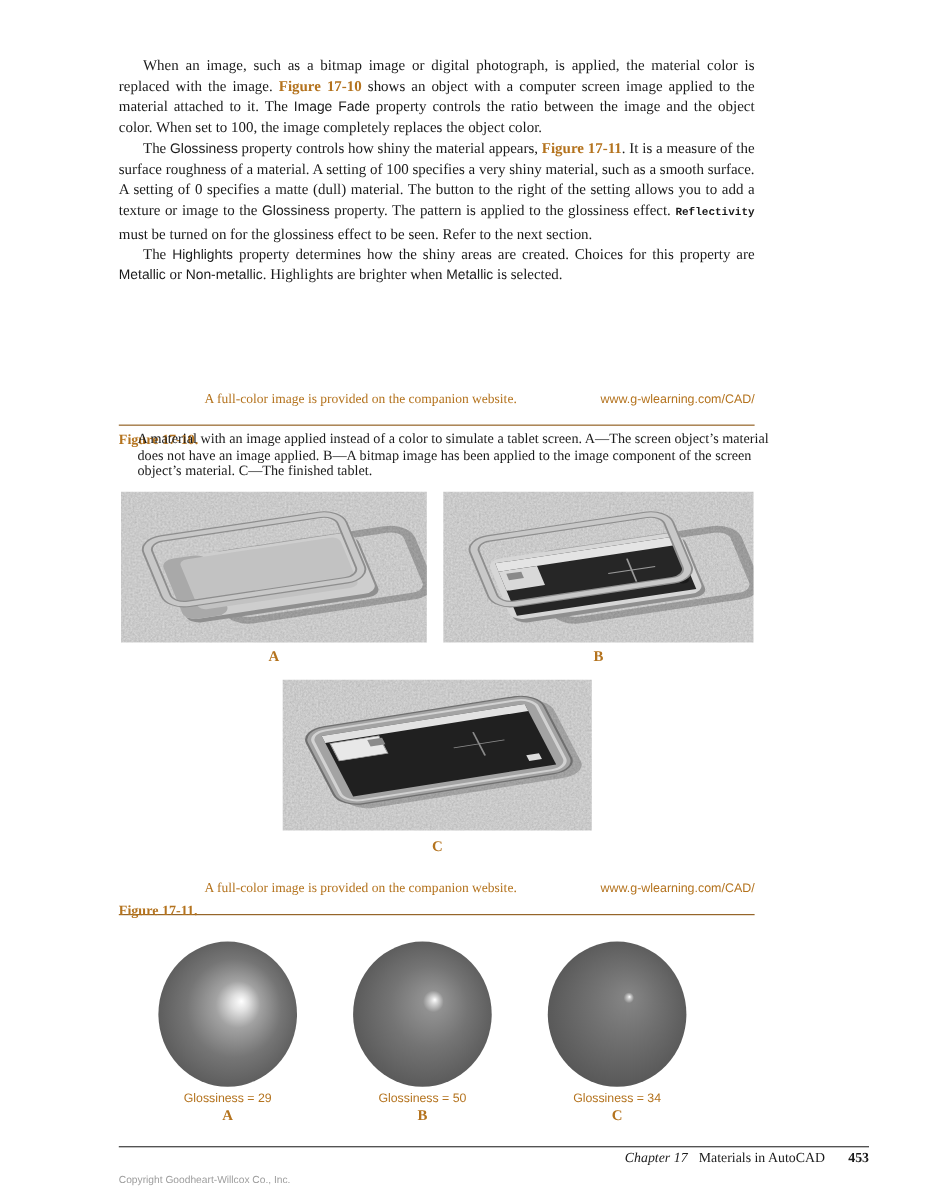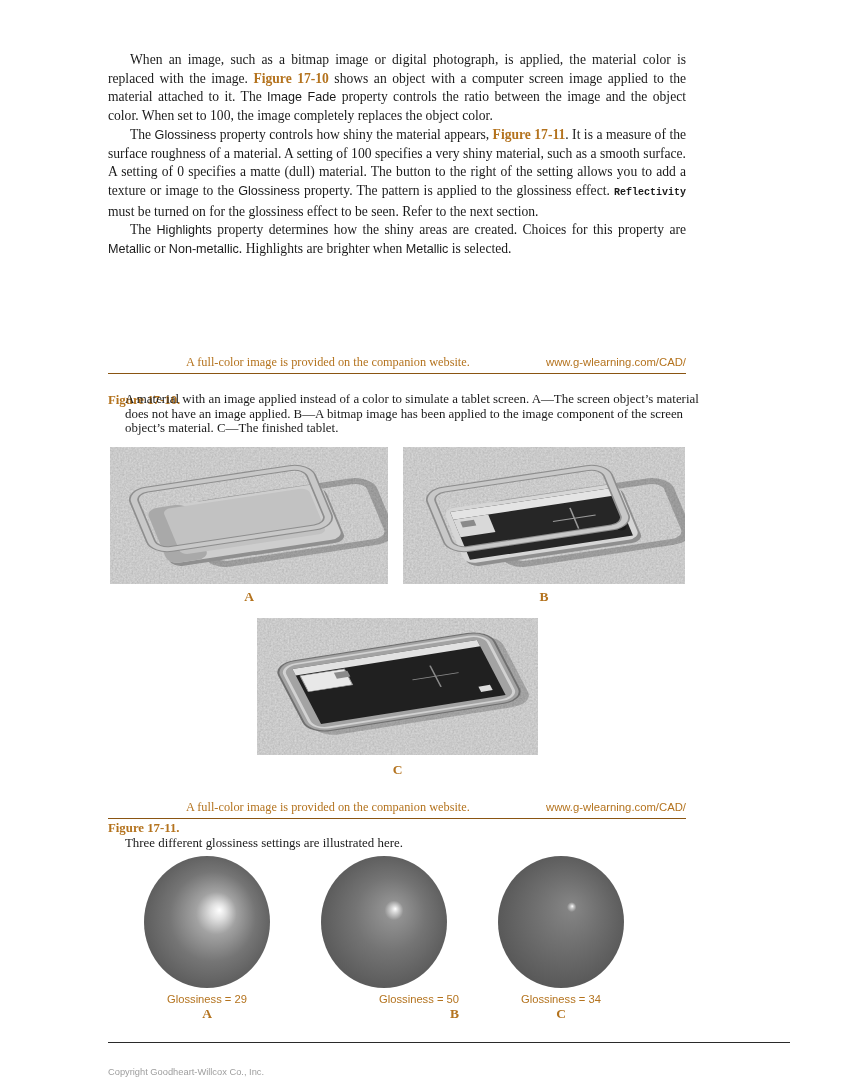--- a/index.html
+++ b/index.html
@@ -20,21 +20,21 @@
   .body-text p.indent { text-indent: 22px; }
   .run-plain { }
   .run-figref { color: var(--accent); font-weight: bold; }
   .run-prop { font-family: "Liberation Sans", sans-serif; font-size: 12.6px; }
   .run-propbold { font-family: Liberation Mono, monospace; font-size: 10px; font-weight: bold; }
   
   .notice {
     position: absolute; left: 108px; width: 578px;
     display: flex; align-items: baseline;
     border-bottom: 1.5px solid var(--notice-rule);
-    padding-bottom: 3px;
+    padding-bottom: 16px;
     color: var(--accent);
   }
   .notice .spacer { width: 78px; }
   .notice .notice-text { font-size: 12.3px; }
   .notice .notice-url {
     margin-left: auto;
     font-family: "Liberation Sans", sans-serif; font-size: 11.3px;
   }
   .notice-1 { top: 355px; }
   .notice-2 { top: 800px; }
@@ -61,21 +61,21 @@
     position: absolute; text-align: center;
     color: var(--accent); font-weight: bold; font-size: 13.5px;
   }
   .sub-a { left: 110px; top: 589px; width: 278px; }
   .sub-b { left: 403px; top: 589px; width: 282px; }
   .sub-c { left: 257px; top: 762px; width: 281px; }
   
   .spheres { position: absolute; left: 108px; top: 853px; width: 578px; height: 172px; }
   .sphere-panel { position: absolute; top: 0; width: 150px; text-align: center; }
   .sphere-panel.p1 { left: 24px; }
-  .sphere-panel.p2 { left: 201px; text-align: right; }
+  .sphere-panel.p2 { left: 201px; }
   .sphere-panel.p3 { left: 378px; }
   .sphere-panel svg { display: block; width: 150px; height: 138px; }
   .gloss-setting {
     margin-top: 2px;
     font-family: "Liberation Sans", sans-serif;
     font-size: 11.2px; color: var(--accent);
   }
   .gloss-sub {
     margin-top: 1px;
     font-weight: bold; font-size: 13.5px; color: var(--accent);
@@ -216,21 +216,20 @@
 
   <div class="sub-label sub-c">C</div>
 
   <div class="notice notice-2">
     <span class="spacer"></span>
     <span class="notice-text">A full-color image is provided on the companion website.</span>
     <span class="notice-url">www.g-wlearning.com/CAD/</span>
   </div>
 
   <div class="fig-label fig11-label">Figure 17-11.</div>
-  <div class="fig-caption fig11-caption">Three different glossiness settings are illustrated here.</div>
 
   <div class="spheres">
     <div class="sphere-panel p1">
       <svg viewBox="0 0 150 138">
           <ellipse cx="75" cy="69" rx="63" ry="66" fill="url(#g25)"></ellipse>
         </svg>
       <div class="gloss-setting">Glossiness = 29</div>
       <div class="gloss-sub">A</div>
     </div>
     <div class="sphere-panel p2">
@@ -244,14 +243,19 @@
       <svg viewBox="0 0 150 138">
           <ellipse cx="75" cy="69" rx="63" ry="66" fill="url(#g75)"></ellipse>
         </svg>
       <div class="gloss-setting">Glossiness = 34</div>
       <div class="gloss-sub">C</div>
     </div>
   </div>
 
   <div class="footer-rule"></div>
   <div class="footer-copyright">Copyright Goodheart-Willcox Co., Inc.</div>
+  <div class="footer-chapter">
+    <span class="chap">Chapter 17</span>
+    <span class="title">Materials in AutoCAD</span>
+    <span class="pagenum">453</span>
+  </div>
 
 </div>
 
 </body></html>

